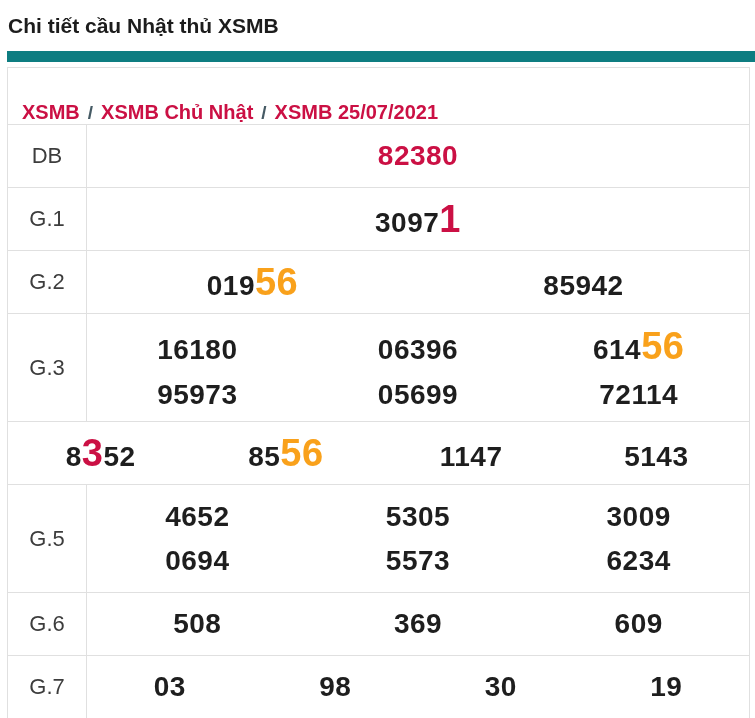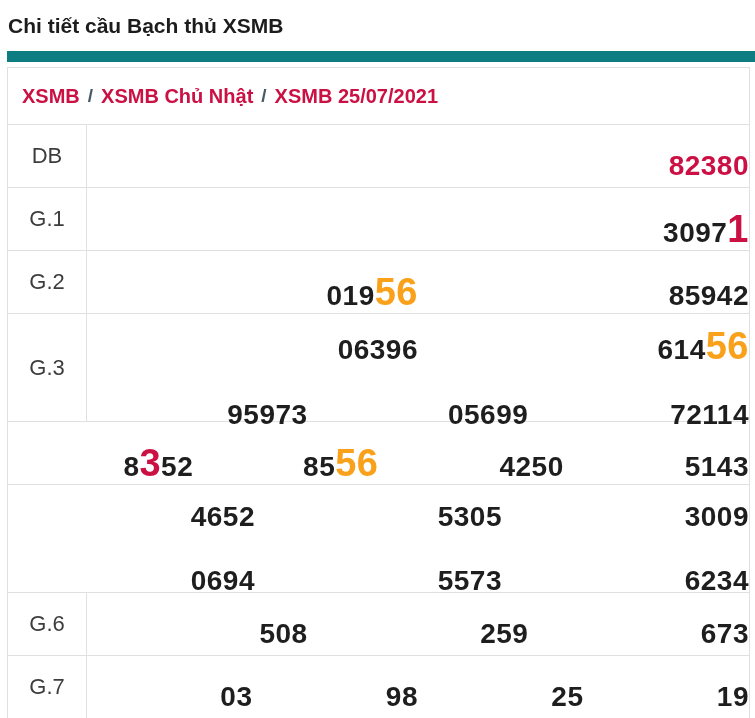--- a/index.html
+++ b/index.html
@@ -24,21 +24,21 @@
   .accent-bar{
     height:11px;background:var(--accent-teal);
     margin:12px 0 0 7px;
   }
   .results-table{
     margin:5px 5px 0 7px;
     border:1px solid var(--border);
     background:#fff;
   }
   .bc-row{
-    height:56px;display:flex;align-items:center;
+    height:56px;display:flex;align-items:flex-end;
     padding-left:14px;
   }
   .bc-link{
     color:var(--crimson);font-size:20px;font-weight:bold;text-decoration:none;
     cursor:pointer;
   }
   .bc-sep{
     color:var(--separator-gray);font-size:19px;font-weight:bold;margin:0 8px;
   }
   .trow{
@@ -49,33 +49,32 @@
     width:78px;flex:0 0 78px;border-right:1px solid var(--border);
     display:flex;align-items:center;justify-content:center;
     font-size:22px;color:var(--label-gray);
   }
   .content-cell{
     flex:1;display:flex;flex-direction:column;justify-content:center;gap:16px;
     min-width:0;
   }
   .pline{display:flex;align-items:baseline;}
   .pcell{
-    flex:1;text-align:right;
+    flex:1;text-align:center;
     font-size:28px;font-weight:bold;color:var(--text-dark);line-height:1;
     letter-spacing:0.5px;
-    margin-top:20px;
   }
   .seg.big{font-size:38px;}
   .c-crimson{color:var(--crimson);}
   .c-orange{color:var(--orange);}
 </style>
 </head>
 <body>
 
-<div class="page-title">Chi tiết cầu Bạch thủ XSMB</div>
+<div class="page-title">Chi tiết cầu Nhật thủ XSMB</div>
 
 <div class="accent-bar"></div>
 
 <div class="results-table">
   <div class="bc-row">
     <a class="bc-link">XSMB</a>
     <span class="bc-sep">/</span>
     <a class="bc-link">XSMB Chủ Nhật</a>
     <span class="bc-sep">/</span>
     <a class="bc-link">XSMB 25/07/2021</a>
@@ -103,69 +102,71 @@
           <div class="pline">
             <div class="pcell"><span class="seg">019</span><span class="seg big c-orange">56</span></div>
             <div class="pcell"><span class="seg">85942</span></div>
           </div>
         </div>
       </div>
       <div class="trow double">
         <div class="label-cell">G.3</div>
         <div class="content-cell">
           <div class="pline">
+            <div class="pcell"><span class="seg">16180</span></div>
             <div class="pcell"><span class="seg">06396</span></div>
             <div class="pcell"><span class="seg">614</span><span class="seg big c-orange">56</span></div>
           </div>
           <div class="pline">
             <div class="pcell"><span class="seg">95973</span></div>
             <div class="pcell"><span class="seg">05699</span></div>
             <div class="pcell"><span class="seg">72114</span></div>
           </div>
         </div>
       </div>
       <div class="trow">
         <div class="content-cell">
           <div class="pline">
             <div class="pcell"><span class="seg">8</span><span class="seg big c-crimson">3</span><span class="seg">52</span></div>
             <div class="pcell"><span class="seg">85</span><span class="seg big c-orange">56</span></div>
-            <div class="pcell"><span class="seg">4250</span></div>
+            <div class="pcell"><span class="seg">1147</span></div>
             <div class="pcell"><span class="seg">5143</span></div>
           </div>
         </div>
       </div>
       <div class="trow double">
+        <div class="label-cell">G.5</div>
         <div class="content-cell">
           <div class="pline">
             <div class="pcell"><span class="seg">4652</span></div>
             <div class="pcell"><span class="seg">5305</span></div>
             <div class="pcell"><span class="seg">3009</span></div>
           </div>
           <div class="pline">
             <div class="pcell"><span class="seg">0694</span></div>
             <div class="pcell"><span class="seg">5573</span></div>
             <div class="pcell"><span class="seg">6234</span></div>
           </div>
         </div>
       </div>
       <div class="trow">
         <div class="label-cell">G.6</div>
         <div class="content-cell">
           <div class="pline">
             <div class="pcell"><span class="seg">508</span></div>
-            <div class="pcell"><span class="seg">259</span></div>
-            <div class="pcell"><span class="seg">673</span></div>
+            <div class="pcell"><span class="seg">369</span></div>
+            <div class="pcell"><span class="seg">609</span></div>
           </div>
         </div>
       </div>
       <div class="trow">
         <div class="label-cell">G.7</div>
         <div class="content-cell">
           <div class="pline">
             <div class="pcell"><span class="seg">03</span></div>
             <div class="pcell"><span class="seg">98</span></div>
-            <div class="pcell"><span class="seg">25</span></div>
+            <div class="pcell"><span class="seg">30</span></div>
             <div class="pcell"><span class="seg">19</span></div>
           </div>
         </div>
       </div>
     </div>
 </div>
 
 </body></html>

